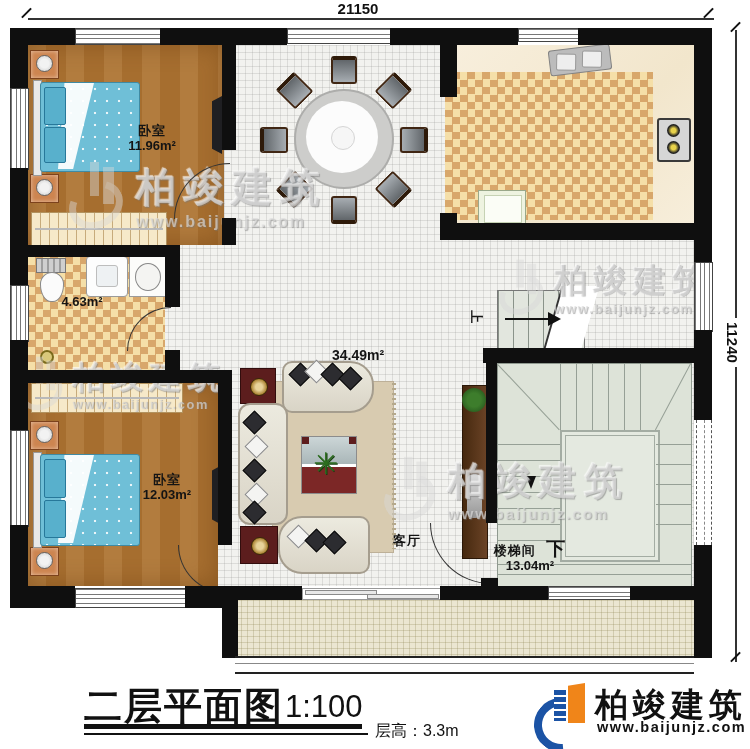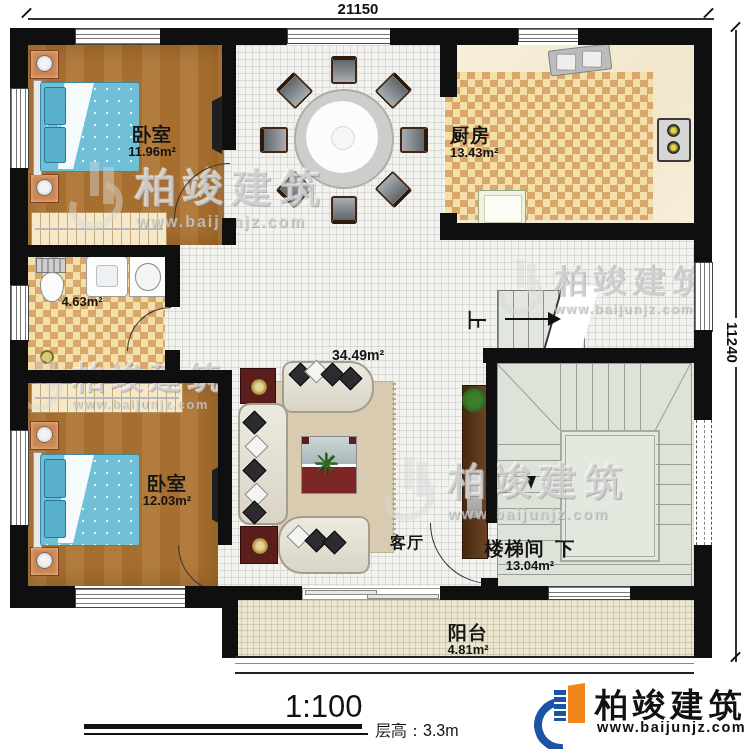--- a/index.html
+++ b/index.html
@@ -44,21 +44,21 @@
   .wardrobe i{position:absolute;left:2%;top:48%;width:96%;height:2px;background:#b9b9b9;}
   .tv{background:#1f1f22;clip-path:polygon(100% 0,0 9%,0 91%,100% 100%);}
   .sofa{background:linear-gradient(#eceadf,#d9d4c6);border:2px solid #a59d8e;border-radius:12px;}
   .pil{position:absolute;width:15px;height:15px;border:1px solid #0c0c0c;background:#2c2c30;transform:rotate(45deg);z-index:4;}
   .pil.w{background:#f4f4f2;border-color:#8a8a8a;}
   .ctable{background:#5c1d1d;border:1px solid #320d0d;}
   .gold{position:absolute;border-radius:50%;background:radial-gradient(circle,#e8d39a 30%,#a87f2e 70%,#6b4c14);border:1px solid #3a2a08;}
   .sline{position:absolute;background:#96a096;}
   
   .lbl{position:absolute;z-index:8;font-weight:bold;color:#141414;text-align:center;line-height:1.12;}
-  .lbl .nm{font-size:19px;display:block;letter-spacing:1px;}
+  .lbl .nm{font-size:13px;display:block;letter-spacing:1px;}
   .lbl .ar{font-size:13px;display:block;}
   
   .wm{position:absolute;z-index:5;display:flex;align-items:flex-start;pointer-events:none;}
   .wm-name{font-size:40px;font-weight:900;letter-spacing:8px;color:rgba(225,225,225,.62);
     text-shadow:1px 1px 1px rgba(120,120,120,.55),-1px -1px 1px rgba(255,255,255,.65);white-space:nowrap;}
   .wm-url{font-size:16px;font-weight:800;letter-spacing:2px;color:rgba(220,220,220,.66);
     text-shadow:1px 1px 1px rgba(120,120,120,.5);margin-top:-2px;}
   .wm-glyph{position:relative;width:56px;height:62px;margin-right:10px;opacity:.65;}
   .wm-glyph .ring{position:absolute;left:-2px;top:22px;width:42px;height:32px;border:7px solid rgba(215,215,215,.7);
     border-radius:50%;border-top-color:transparent;transform:rotate(-28deg);}
@@ -332,55 +332,48 @@
   <div class="arc" style="left:430px;top:523px;width:60px;height:60px;border-bottom:1.5px solid #333;border-left:1.5px solid #333;border-bottom-left-radius:100% 100%;"></div>
 
   <div class="abs" style="left:235px;top:656px;width:459px;height:14px;background:#fff;border-top:2px solid #222;border-bottom:2px solid #222;z-index:6;">
     <div class="abs" style="left:0;top:5px;width:100%;height:1px;background:#888;"></div>
   </div>
 
   <div class="lbl" style="left:92px;top:124px;width:120px;">
     <span class="nm">卧室</span>
       <span class="ar">11.96m²</span>
     </div>
-  <div class="lbl" style="left:450px;top:125px;width:120px;text-align:left;">
-    <span class="nm">厨房</span>
-      <span class="ar">13.43m²</span>
-    </div>
   <div class="lbl" style="left:22px;top:295px;width:120px;">
       <span class="ar">4.63m²</span>
     </div>
   <div class="lbl" style="left:298px;top:348px;width:120px;">
     <span class="ar" style="font-size:14px;">34.49m²</span>
     </div>
   <div class="lbl" style="left:347px;top:534px;width:120px;">
-    <span class="nm" style="font-size:16px;">客厅</span>
+    <span class="nm" style="font-size:13px;">客厅</span>
     </div>
   <div class="lbl" style="left:107px;top:473px;width:120px;">
     <span class="nm">卧室</span>
       <span class="ar">12.03m²</span>
     </div>
   <div class="lbl" style="left:455px;top:538px;width:150px;">
     <span class="nm" style="display:inline;">楼梯间</span>
     <span class="nm" style="display:inline;font-size:19px;margin-left:6px;">下</span>
     <span class="ar">13.04m²</span></div>
-  <div class="lbl" style="left:408px;top:622px;width:120px;">
-    <span class="nm">阳台</span>
-      <span class="ar">4.81m²</span>
-    </div>
 
   <div class="dimline" style="left:28px;top:18px;width:686px;height:1.5px;"></div>
   <div class="tick" style="left:20px;top:12px;"></div>
   <div class="tick" style="left:702px;top:12px;"></div>
   <div class="dim" style="left:318px;top:0px;width:72px;text-align:center;">21150</div>
   <div class="dimline" style="left:735px;top:30px;width:1.5px;height:632px;"></div>
   <div class="tick" style="left:729px;top:26px;"></div>
   <div class="tick" style="left:729px;top:656px;"></div>
   <div class="dim" style="left:741px;top:318px;transform:rotate(90deg);transform-origin:0 0;">11240</div>
 
+  <div class="tb" style="left:84px;top:681px;font-size:38px;font-weight:bold;letter-spacing:2px;">二层平面图</div>
   <div class="tb" style="left:84px;top:724px;width:278px;height:5px;background:#111;"></div>
   <div class="tb" style="left:84px;top:733px;width:284px;height:2px;background:#111;"></div>
   <div class="tb" style="left:285px;top:689px;font-size:31px;font-weight:400;">1:100</div>
   <div class="tb" style="left:375px;top:721px;font-size:16px;">
     <span>层高：</span><span>3.3m</span></div>
 
   <div class="logo-glyph">
       <div class="arc1"></div>
       <div class="bb"></div>
       <div class="bo"></div>

